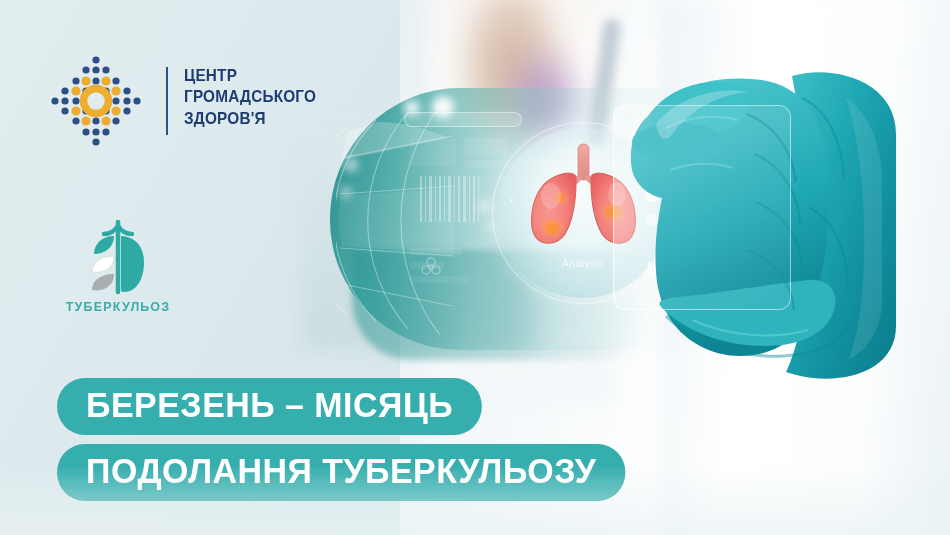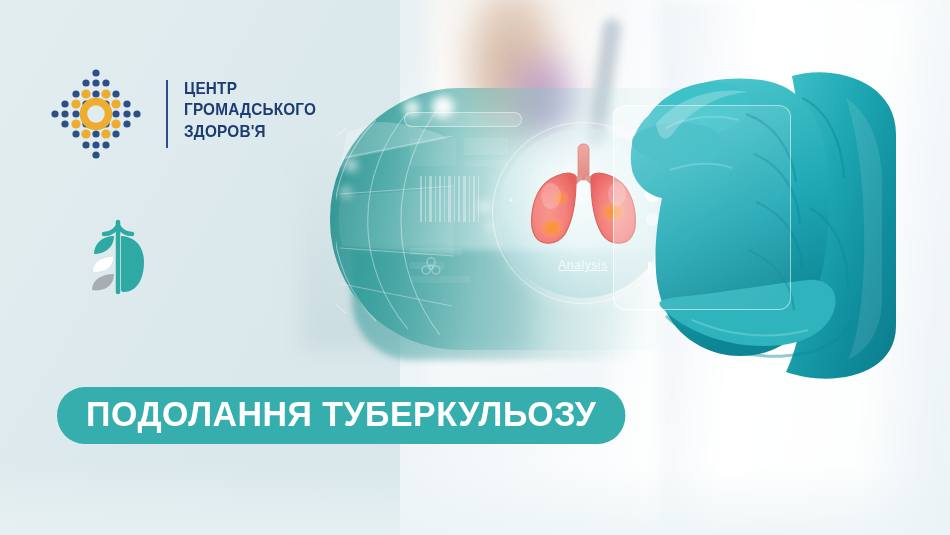--- a/index.html
+++ b/index.html
@@ -110,24 +110,23 @@
     box-shadow:0 0 22px rgba(255,255,255,.55);
   }
   .glass-ring {
     position:absolute; left:492px; top:122px; width:182px; height:182px;
     border-radius:50%; border:1px solid rgba(255,255,255,.55);
   }
   .lungs { position:absolute; left:521px; top:140px; width:125px; height:115px; }
   .analysis-label {
     position:absolute; left:498px; top:258px; width:170px;
     text-align:center;
-    font-size:12px; letter-spacing:.6px;
+    font-size:10px; letter-spacing:.6px;
     color:rgba(255,255,255,.80);
     font-family:"Liberation Sans", sans-serif;
-    text-decoration:underline;
   }
   .sparkle {
     position:absolute; color:#ffffff; font-size:11px; opacity:.8;
   }
 
   
   .panel-ui { position:absolute; left:404px; top:112px; width:120px; height:190px; }
   .pill-bar {
     position:absolute; border-radius:10px;
     border:1px solid rgba(255,255,255,.45);
@@ -157,21 +156,21 @@
   .dial { position:absolute; border-radius:50%; border:2px solid rgba(255,255,255,.75); }
   .dot-circle { position:absolute; border-radius:50%; background:rgba(255,255,255,.55); }
   .mini-chart { position:absolute; left:648px; top:250px; width:30px; height:24px; }
   .mini-chart i { position:absolute; bottom:0; width:3px; background:rgba(255,255,255,.9); }
   .biohazard-right { position:absolute; left:735px; top:255px; opacity:.7; }
 
   
   .hand { position:absolute; left:596px; top:58px; width:300px; height:330px; }
 
   
-  .cphc-logo { position:absolute; left:48px; top:64px; width:250px; height:100px; }
+  .cphc-logo { position:absolute; left:48px; top:51px; width:250px; height:100px; }
   .logo-mark { position:absolute; left:0; top:2px; width:96px; height:96px; }
   .logo-divider {
     position:absolute; left:118px; top:16px; width:2px; height:68px;
     background:#2d4f87;
   }
   .logo-text {
     position:absolute; left:136px; top:14px;
     font-family:"Liberation Sans", sans-serif;
     font-weight:bold; font-size:16.5px; line-height:1.30;
     letter-spacing:.2px; color:#1d3c71;
@@ -534,20 +533,22 @@
 
         <path d="M41,18 C52,18 64,26 64,44 C64,62 56,74 44,74 C41,74 41,72 41,70 Z" fill="#2fa9a4"></path>
 
         <path d="M34,18 C22,18 14,26 14,36 C24,36 34,30 34,18 Z" fill="#2fa9a4"></path>
 
         <path d="M34,38 C22,38 12,44 12,54 C24,56 34,50 34,38 Z" fill="#ffffff" stroke="#d6e3e3" stroke-width="1"></path>
 
         <path d="M34,56 C22,56 12,62 12,72 C24,74 34,68 34,56 Z" fill="#a7adb0"></path>
       </svg>
     </div>
+    <div class="tb-line2">ТУБЕРКУЛЬОЗ</div>
   </div>
 
   <div class="headline">
+    <div><span class="pill pill-1">БЕРЕЗЕНЬ – МІСЯЦЬ</span></div>
     <div><span class="pill pill-2">ПОДОЛАННЯ ТУБЕРКУЛЬОЗУ</span></div>
   </div>
 
   <div class="fade-bottom"></div>
 </div>
 
 </body></html>

